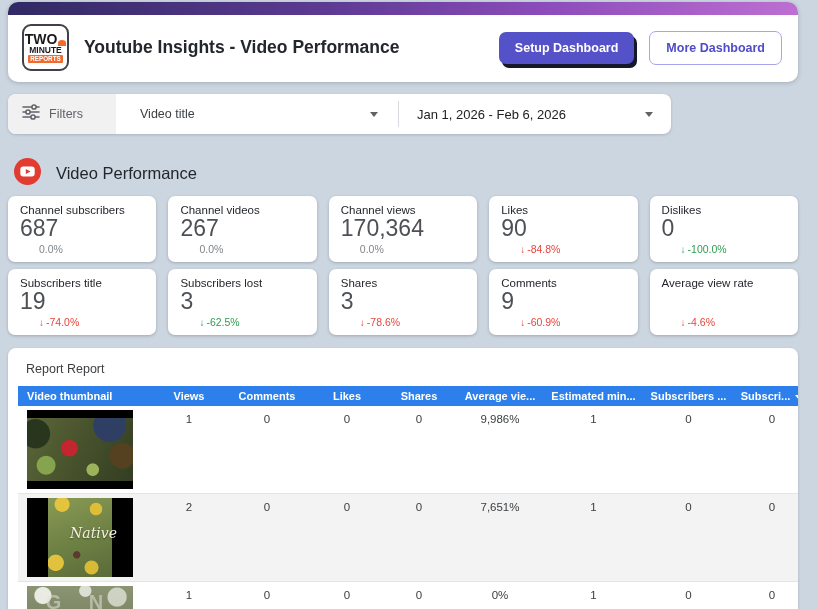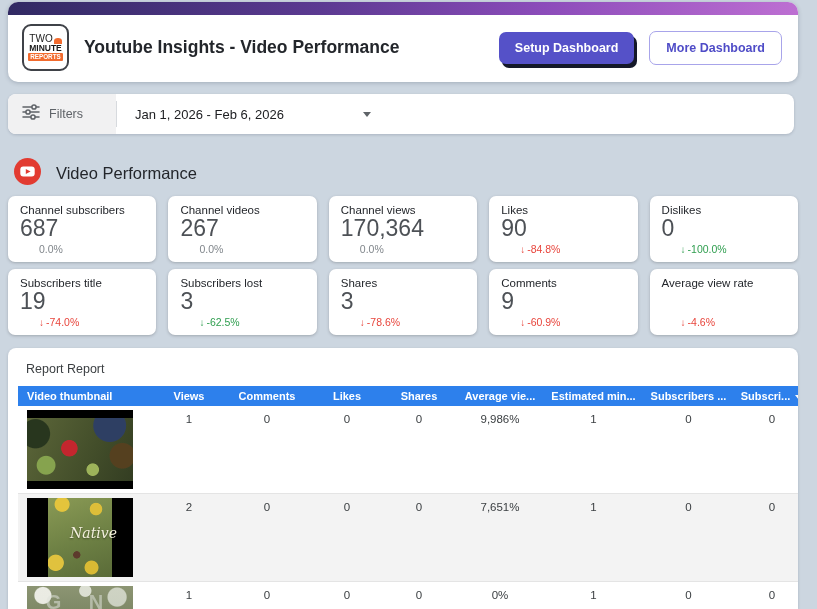--- a/index.html
+++ b/index.html
@@ -7,33 +7,33 @@
   body { background:#ccd6e0; font-family:"Liberation Sans", sans-serif; position:relative; }
 
   
   .header-card { position:absolute; left:8px; top:2px; width:790px; border-radius:10px;
                  background:#fff; box-shadow:0 1px 4px rgba(40,50,70,.25); }
   .gradient-bar { height:13px; border-radius:10px 10px 0 0;
                   background:linear-gradient(90deg,#312a63,#5c3a92 40%,#8c4cba 68%,#bd6fd2); }
   .header-body { display:flex; align-items:center; padding:9px 16px 11px 14px; }
   .logo { width:47px; height:47px; border:2px solid #3f4248; border-radius:9px; background:#fff;
           display:flex; flex-direction:column; align-items:center; justify-content:center; flex:0 0 auto; }
-  .logo-l1 { font-size:10px; font-weight:400; color:#191919; display:flex; align-items:flex-end; line-height:1.05; }
+  .logo-l1 { font-size:14px; font-weight:700; color:#191919; display:flex; align-items:flex-end; line-height:1.05; }
   .wedge { width:8px; height:6px; background:#f26b2e; border-radius:100% 100% 0 0; margin-left:1px; }
   .logo-l2 { font-size:8.5px; font-weight:800; color:#191919; line-height:1.05; }
   .logo-l3 { font-size:6.3px; font-weight:800; color:#fff; background:#f26b2e; padding:0 2px; border-radius:1px; line-height:1.25; }
   .page-title { margin-left:15px; width:320px; font-size:17.5px; font-weight:600; color:#23262b; line-height:1.32; }
   .header-buttons { margin-left:auto; display:flex; gap:15px; align-items:center; }
   .btn { font-size:12.5px; font-weight:700; border-radius:7px; padding:9px 16px; cursor:pointer;
          font-family:"Liberation Sans",sans-serif; }
   .btn-more { background:#fff; border:1.5px solid #a8a4ea; color:#4f4cc7; }
   .btn-setup { background:#5551c8; border:none; color:#fff; box-shadow:3px 4px 0 #141829; }
 
   
-  .filters-bar { position:absolute; left:8px; top:94px; width:786px; height:40px; background:#fff;
+  .filters-bar { position:absolute; left:8px; top:94px; width:663px; height:40px; background:#fff;
                  border-radius:8px; box-shadow:0 1px 3px rgba(40,50,70,.2); display:flex; align-items:center; }
   .filters-left { width:108px; height:100%; background:#f1f1f2; border-radius:8px 0 0 8px;
                   display:flex; align-items:center; gap:9px; padding:0 14px; }
   .filters-label { font-size:12.5px; color:#5f6368; }
   .video-title-zone { flex:1; height:100%; display:flex; align-items:center; padding:0 20px 0 24px; cursor:pointer; }
   .video-title-text { font-size:12.5px; color:#3c4043; }
   .caret { width:0; height:0; border-left:4px solid transparent; border-right:4px solid transparent;
            border-top:5px solid #5f6368; }
   .zone-caret { margin-left:auto; }
   .v-divider { width:1px; height:26px; background:#d7dade; }
@@ -139,20 +139,24 @@
               <circle cx="12" cy="3" r="2.1"></circle>
             <line x1="1" y1="8" x2="17" y2="8"></line>
               <circle cx="6" cy="8" r="2.1"></circle>
             <line x1="1" y1="13" x2="17" y2="13"></line>
               <circle cx="11" cy="13" r="2.1"></circle>
           </g>
         </svg>
       </span>
       <span class="filters-label">Filters</span>
     </div>
+    <div class="video-title-zone">
+      <span class="video-title-text">Video title</span>
+      <span class="caret zone-caret"></span>
+    </div>
     <div class="v-divider"></div>
     <div class="date-zone">
       <span class="date-text">Jan 1, 2026 - Feb 6, 2026</span>
       <span class="caret zone-caret"></span>
     </div>
   </div>
 
   <div class="section-header">
     <span>
       <svg width="27" height="27" viewBox="0 0 27 27">

